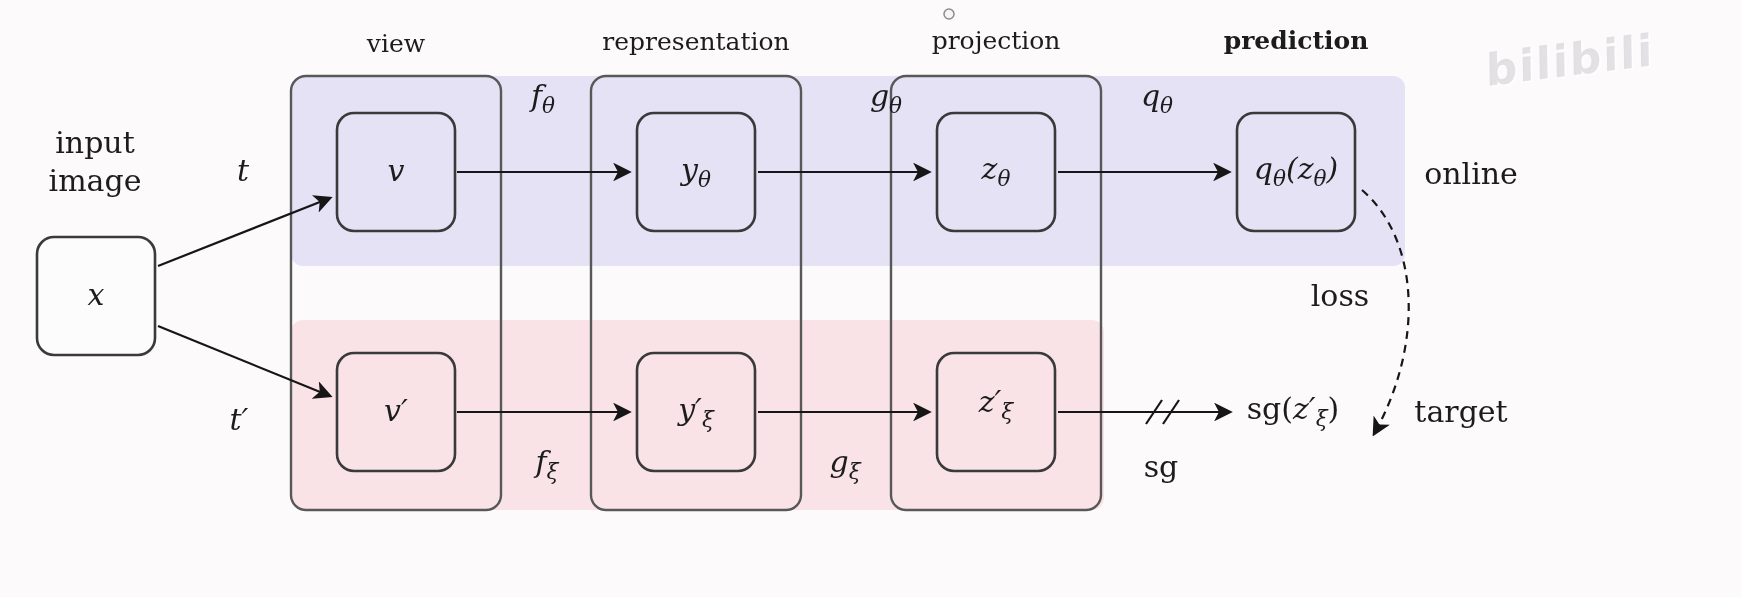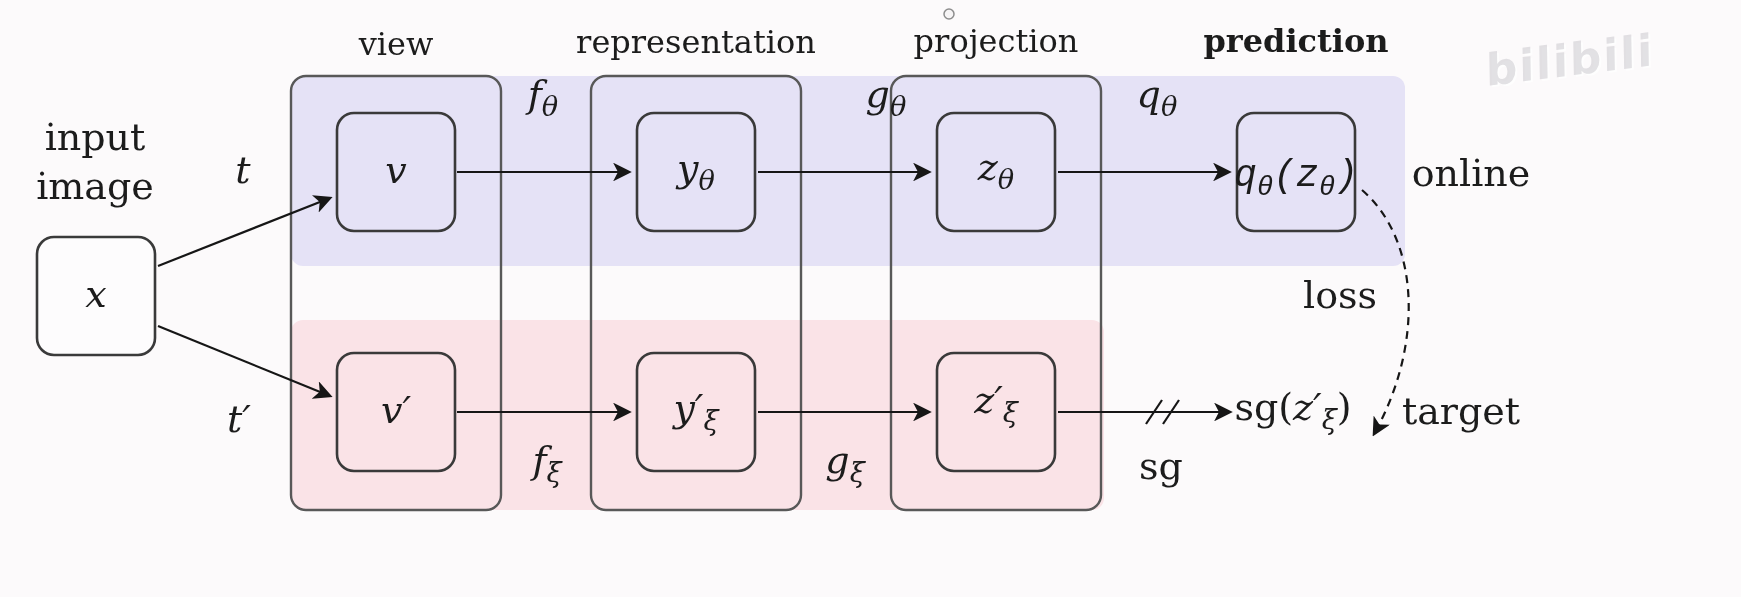--- a/index.html
+++ b/index.html
@@ -5,23 +5,23 @@
   html,body{margin:0;padding:0;background:#ffffff;}
   .stage{
     position:relative;width:1741px;height:597px;overflow:hidden;
     background:#fcfafb;
     font-family:"DejaVu Serif","Liberation Serif",serif;
     color:#1c1c1c;
   }
   .stage svg{position:absolute;left:0;top:0;}
   .label{
     position:absolute;transform:translate(-50%,-50%);
-    font-size:38px;line-height:1.2;white-space:nowrap;text-align:center;
+    font-size:30px;line-height:1.2;white-space:nowrap;text-align:center;
   }
-  .header{font-size:32px;}
+  .header{font-size:25px;}
   .it{font-style:italic;}
   .label sub{font-style:italic;font-size:0.72em;}
   .two-line{line-height:1.28;}
   .watermark{
     position:absolute;transform:translate(-50%,-50%) rotate(-7deg) skewX(-6deg);
     font-family:"DejaVu Sans","Liberation Sans",sans-serif;
     font-size:44px;font-weight:bold;letter-spacing:2px;
     color:rgba(198,196,201,0.50);
     text-shadow:2px 2px 0 rgba(255,255,255,0.7);
   }
@@ -86,21 +86,21 @@
 
   <div class="label two-line" style="left:95px;top:162px;">
     <div>input</div>
     <div>image</div>
   </div>
 
   <div class="label" style="left:96px;top:295px;"><span class="it">x</span></div>
   <div class="label" style="left:396px;top:171px;"><span class="it">v</span></div>
   <div class="label" style="left:696px;top:172px;"><span class="it">y</span><sub>θ</sub></div>
   <div class="label" style="left:996px;top:171px;"><span class="it">z</span><sub>θ</sub></div>
-  <div class="label" style="left:1296px;top:179px;font-family:Liberation Mono, monospace;"><span class="it">q</span><sub>θ</sub><span class="it">(z</span><sub>θ</sub><span class="it">)</span></div>
+  <div class="label" style="left:1296px;top:171px;"><span class="it">q</span><sub>θ</sub><span class="it">(z</span><sub>θ</sub><span class="it">)</span></div>
   <div class="label" style="left:396px;top:411px;"><span class="it">v′</span></div>
   <div class="label" style="left:696px;top:412px;"><span class="it">y′</span><sub>ξ</sub></div>
   <div class="label" style="left:996px;top:404px;"><span class="it">z′</span><sub>ξ</sub></div>
   <div class="label" style="left:1293px;top:411px;"><span>sg(</span><span class="it">z′</span><sub>ξ</sub><span>)</span></div>
 
   <div class="label" style="left:243px;top:171px;"><span class="it">t</span></div>
   <div class="label" style="left:239px;top:420px;"><span class="it">t′</span></div>
   <div class="label" style="left:543px;top:98px;"><span class="it">f</span><sub>θ</sub></div>
   <div class="label" style="left:842px;top:98px;margin-left:44px;"><span class="it">g</span><sub>θ</sub></div>
   <div class="label" style="left:1157px;top:98px;"><span class="it">q</span><sub>θ</sub></div>

